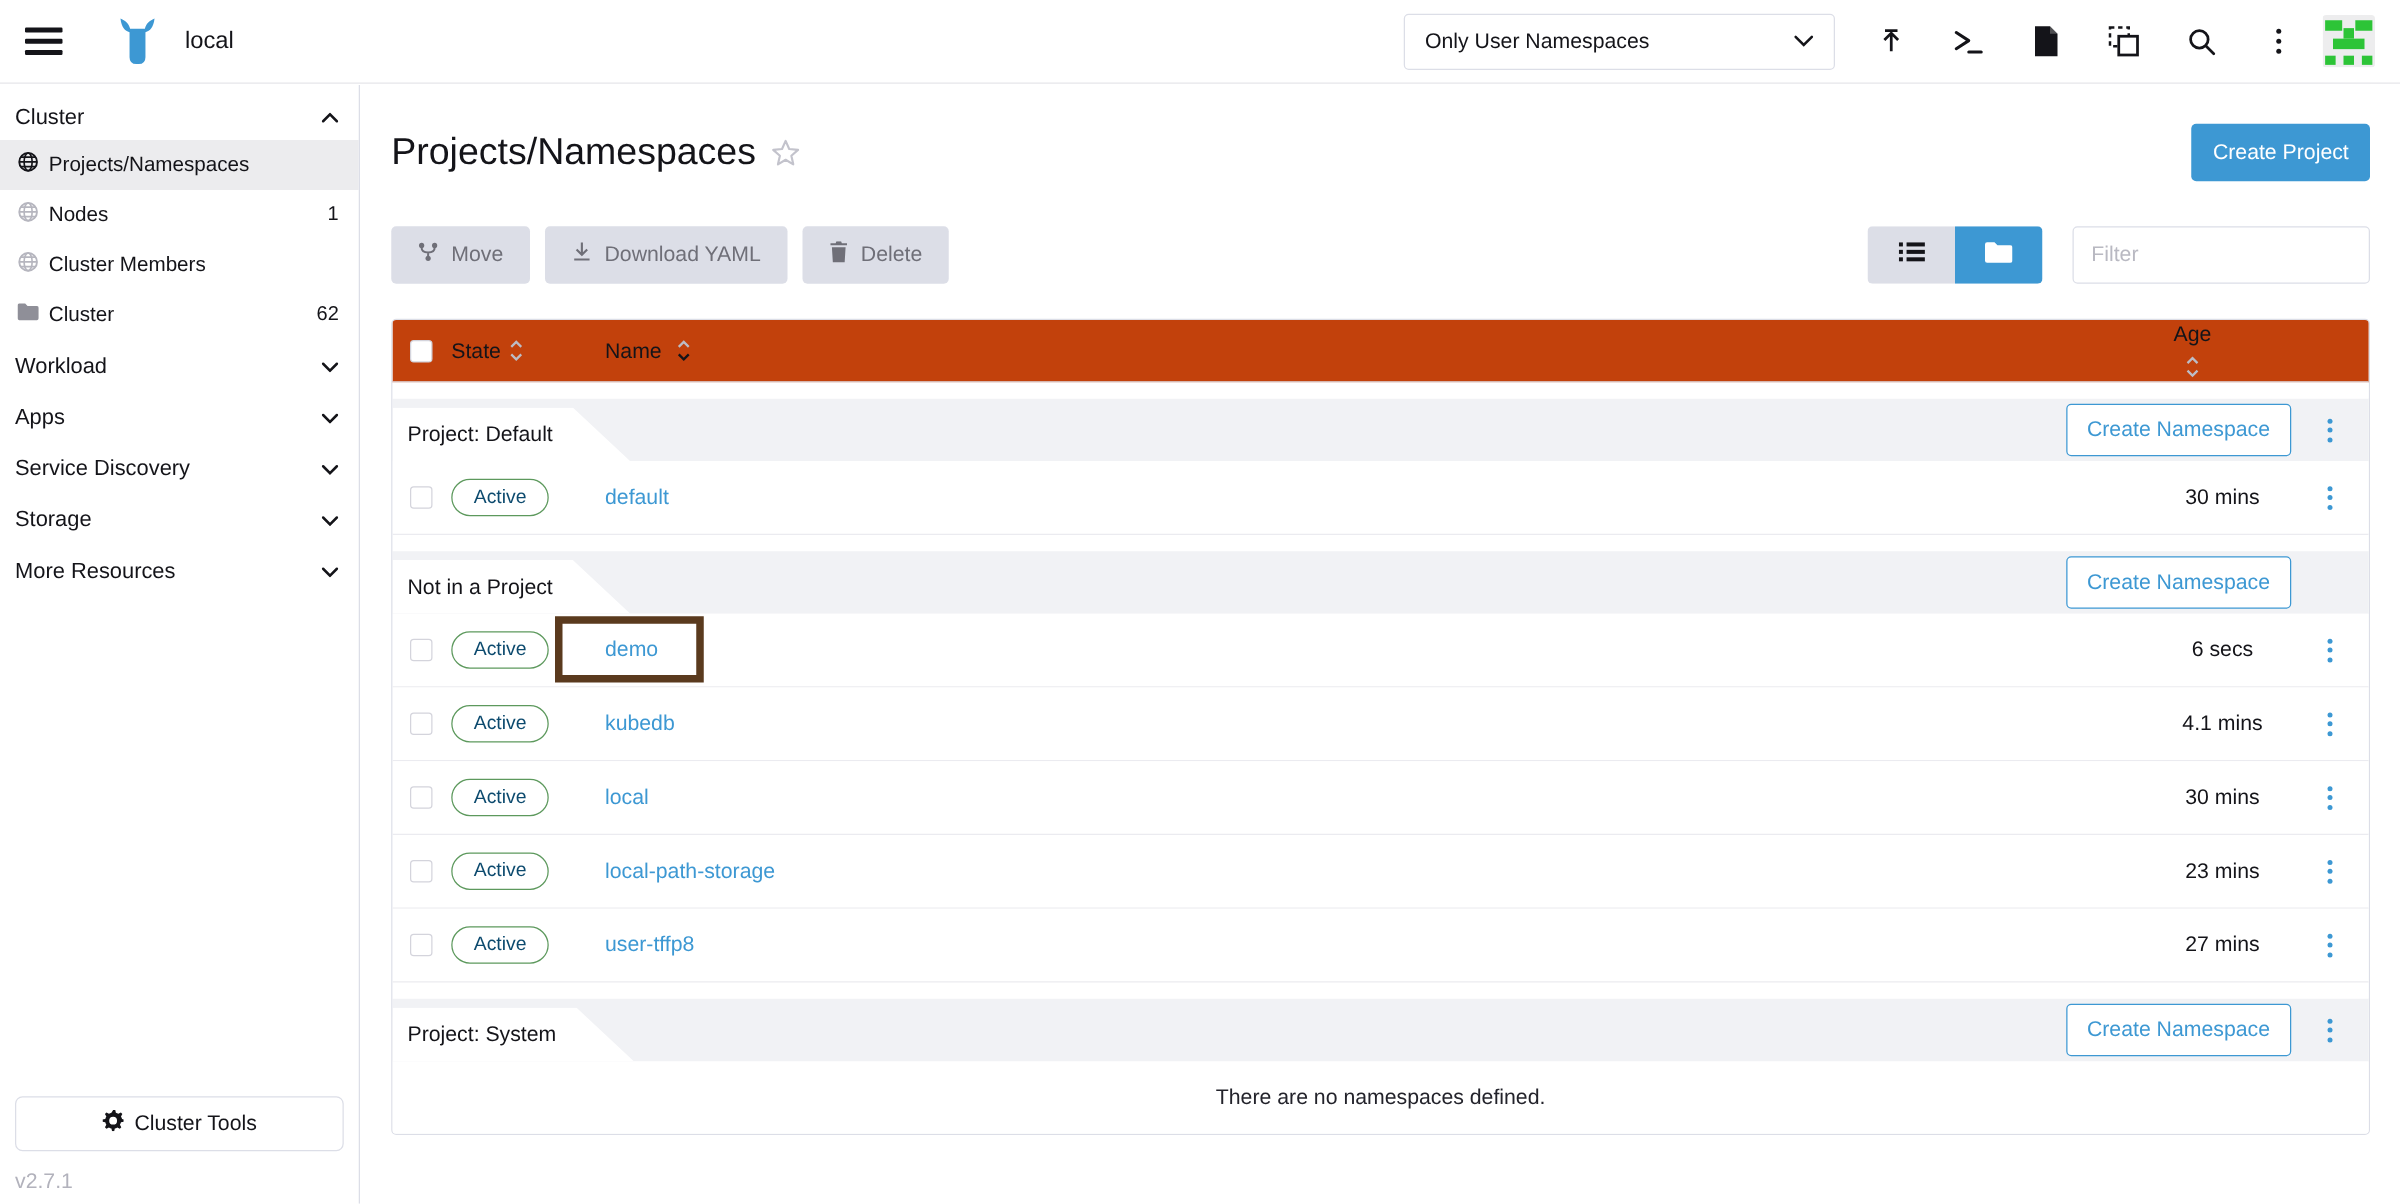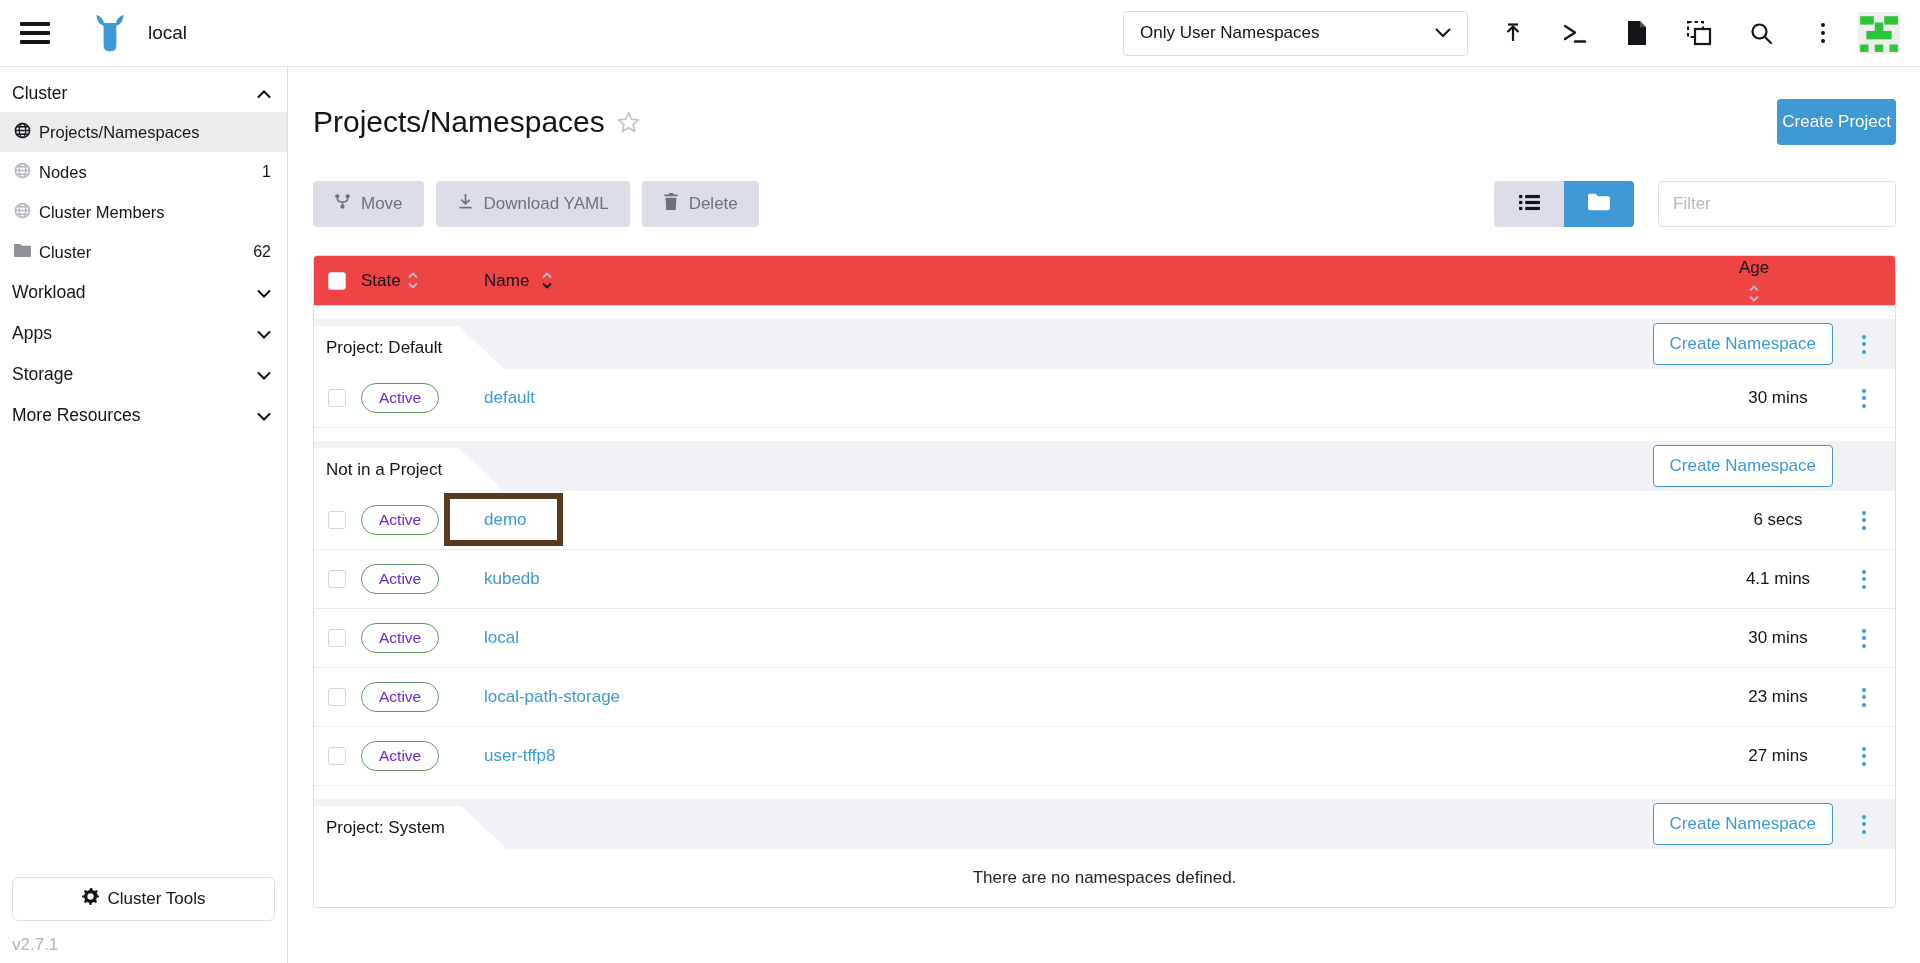--- a/index.html
+++ b/index.html
@@ -28,50 +28,50 @@
   .side-section { height:41px; display:flex; align-items:center; padding:0 16px 0 12px; font-size:17.5px; cursor:pointer; }
   .side-section .chev { margin-left:auto; }
   .cluster-tools { position:absolute; left:12px; right:12px; bottom:42px; height:44px; border:1px solid #dcdee7; border-radius:6px; background:#fff; display:flex; align-items:center; justify-content:center; gap:9px; font-size:17px; cursor:pointer; }
   .version { position:absolute; left:12px; bottom:8px; color:#b2b2bc; font-size:17px; }
 
   
   .main { position:absolute; top:68px; left:289px; right:0; bottom:0; padding:0 24px; background:#fff; }
   .page-header { display:flex; align-items:center; margin-top:31px; height:46px; }
   .page-title { font-size:30px; font-weight:400; }
   .fav-star { margin-left:12px; display:flex; }
-  .btn-primary { margin-left:auto; background:#3d98d3; color:#fff; height:46px; padding:0 5px; border-radius:4px; font-size:17px; display:inline-flex; align-items:center; cursor:pointer; border:none; }
+  .btn-primary { margin-left:auto; background:#3d98d3; color:#fff; height:46px; padding:0 17px; border-radius:4px; font-size:17px; display:inline-flex; align-items:center; cursor:pointer; border:none; }
 
   .actions-row { display:flex; align-items:center; margin-top:36px; height:46px; }
   .btn-disabled { background:#dcdee7; color:#6f6f78; height:46px; border-radius:4px; padding:0 21px; display:inline-flex; align-items:center; gap:10px; font-size:17px; margin-right:12px; cursor:default; }
   .view-toggle { margin-left:auto; display:flex; border-radius:4px; overflow:hidden; }
   .seg { width:70px; height:46px; display:flex; align-items:center; justify-content:center; cursor:pointer; }
   .seg-list { background:#dcdee7; }
   .seg-folder { background:#3d98d3; }
   .filter-input { width:238px; height:46px; border:1px solid #dcdee7; border-radius:4px; margin-left:24px; padding:0 14px; font-size:17px; color:#141419; outline:none; }
   .filter-input::placeholder { color:#b9b9c2; }
 
   
   .table { margin-top:28px; border:1px solid #dcdee7; border-radius:4px; overflow:hidden; background:#fff; }
-  .t-header { height:50px; background:#ef4444; border-bottom:1px solid #dcdee7; display:flex; align-items:center; font-size:17px; }
+  .t-header { height:50px; background:#c2410c; border-bottom:1px solid #dcdee7; display:flex; align-items:center; font-size:17px; }
   .col-check { width:18px; margin-left:14px; display:flex; }
   .checkbox { width:18px; height:18px; border:1px solid #d4d4dc; border-radius:3px; background:#fff; cursor:pointer; }
   .col-state { width:116px; margin-left:15px; display:flex; align-items:center; gap:6px; }
   .col-name { flex:1; margin-left:7px; display:flex; align-items:center; gap:12px; }
   .col-age { width:110px; display:flex; align-items:center; justify-content:flex-end; gap:6px; font-size:17px;flex-direction:column; }
   .t-header .col-age { justify-content:flex-end; padding-right:48px; }
   .col-menu { width:62px; display:flex; justify-content:center; align-items:center; }
 
   .gap-row { height:13px; background:#fff; }
   .group-row { height:50px; background:#f1f2f5; display:flex; align-items:center; position:relative; }
   .group-tab { position:absolute; left:0; top:7px; bottom:0; background:#fff; display:flex; align-items:center; padding:0 62px 0 12px; clip-path:polygon(0 0, calc(100% - 46px) 0, 100% 100%, 0 100%); font-size:17px; }
   .group-actions { margin-left:auto; display:flex; align-items:center; }
   .btn-outline { height:42px; border:1px solid #3d98d3; color:#3d98d3; border-radius:4px; padding:0 16px; display:inline-flex; align-items:center; font-size:17px; background:#fff; cursor:pointer; }
 
   .data-row { height:59px; display:flex; align-items:center; background:#fff; border-bottom:1px solid #ebebf0; position:relative; }
-  .badge-active { display:inline-flex; align-items:center; justify-content:center; height:30px; padding:0 17px; border:1.5px solid #5d995d; border-radius:15px; color:#6d28d9; font-size:15.5px; background:#fff; }
+  .badge-active { display:inline-flex; align-items:center; justify-content:center; height:30px; padding:0 17px; border:1.5px solid #5d995d; border-radius:15px; color:#0c4a6e; font-size:15.5px; background:#fff; }
   .ns-link { color:#3d98d3; text-decoration:none; font-size:17px; cursor:pointer; }
   .kebab { display:flex; flex-direction:column; gap:3.5px; cursor:pointer; padding:6px; }
   .kebab i { width:4px; height:4px; border-radius:50%; background:#3d98d3; }
   .kebab.dark i { background:#141419; width:4.5px; height:4.5px; }
   .hl-box { position:absolute; left:130px; top:2px; width:119px; height:53px; border:6px solid #5a3a1e; pointer-events:none; }
   .empty-row { height:58px; display:flex; align-items:center; justify-content:center; font-size:17px; color:#23232b; background:#fff; }
 
   .sorticon { display:inline-flex; }
 </style>
 </head>
@@ -208,20 +208,26 @@
   </div>
 
   <div class="side-section">
     <span>Workload</span>
     <span class="chev"><svg width="14" height="9" viewBox="0 0 14 9">
           <path d="M1.5 2 L7 7.5 L12.5 2" fill="none" stroke="#141419" stroke-width="2" stroke-linecap="round"></path>
         </svg></span>
   </div>
   <div class="side-section">
     <span>Apps</span>
+    <span class="chev"><svg width="14" height="9" viewBox="0 0 14 9">
+          <path d="M1.5 2 L7 7.5 L12.5 2" fill="none" stroke="#141419" stroke-width="2" stroke-linecap="round"></path>
+        </svg></span>
+  </div>
+  <div class="side-section">
+    <span>Service Discovery</span>
     <span class="chev"><svg width="14" height="9" viewBox="0 0 14 9">
           <path d="M1.5 2 L7 7.5 L12.5 2" fill="none" stroke="#141419" stroke-width="2" stroke-linecap="round"></path>
         </svg></span>
   </div>
   <div class="side-section">
     <span>Storage</span>
     <span class="chev"><svg width="14" height="9" viewBox="0 0 14 9">
           <path d="M1.5 2 L7 7.5 L12.5 2" fill="none" stroke="#141419" stroke-width="2" stroke-linecap="round"></path>
         </svg></span>
   </div>

